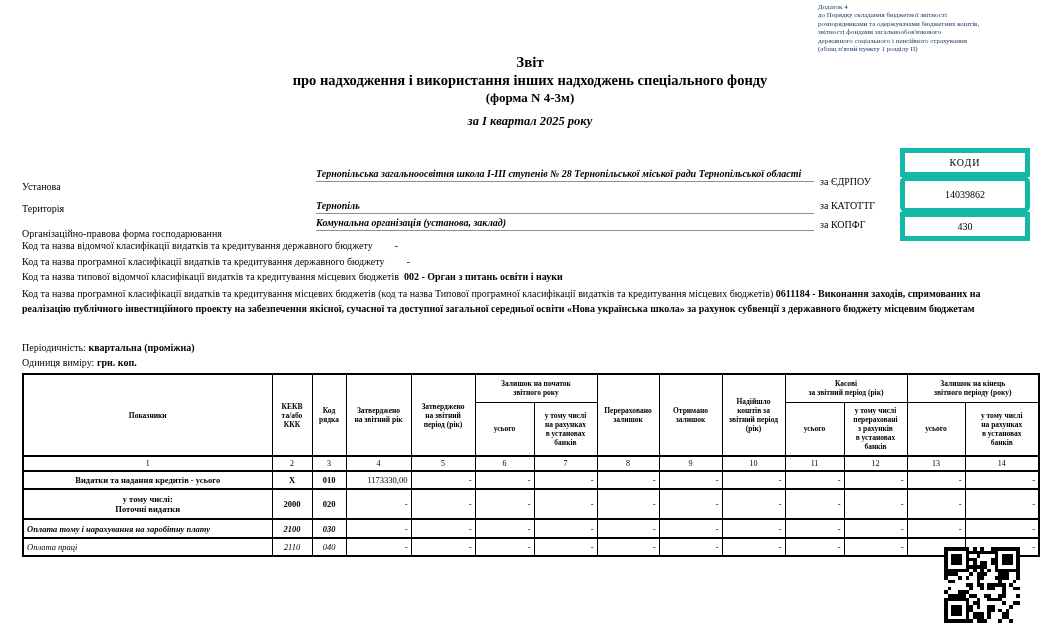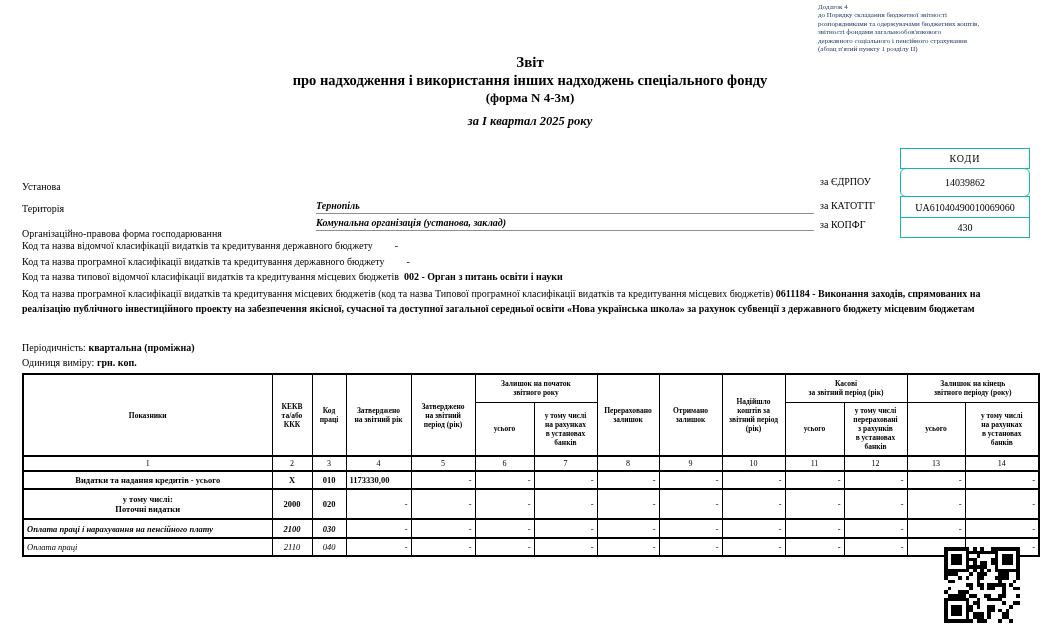--- a/index.html
+++ b/index.html
@@ -11,21 +11,21 @@
   
   .annotation{position:absolute;left:818px;top:3px;width:232px;font-size:7px;line-height:8.4px;color:#1f3864;}
   
   .title-block{position:absolute;top:53px;left:0;width:100%;text-align:center;}
   .t1{font-size:15px;font-weight:bold;line-height:18px;}
   .t2{font-size:14.5px;font-weight:bold;line-height:18px;}
   .t3{font-size:13px;font-weight:bold;line-height:18px;}
   .tp{font-size:12.5px;font-weight:bold;font-style:italic;margin-top:7px;}
   
   .codes-box{position:absolute;left:900px;top:149px;width:130px;font-size:10px;}
-  .codes-box .cell{border:1px solid #14b8a6;margin-top:-1px;text-align:center;display:flex;align-items:center;justify-content:center;}
+  .codes-box .cell{border:5px solid #14b8a6;margin-top:-1px;text-align:center;display:flex;align-items:center;justify-content:center;}
   .cb-h{height:19px;font-weight:normal;letter-spacing:1px;}
   .cb-1{height:27px;border-radius:6px;}
   .cb-2{height:20px;}
   .cb-3{height:19px;}
   
   .info-label{position:absolute;left:22px;font-size:10px;}
   .value-field{position:absolute;left:316px;width:498px;font-weight:bold;font-style:italic;font-size:10px;line-height:13px;border-bottom:1px solid #909090;padding-bottom:1px;}
   .za-label{position:absolute;left:820px;font-size:10px;}
   
   .cls-line{position:absolute;left:22px;font-size:10px;white-space:nowrap;text-align:center;}
@@ -41,21 +41,21 @@
   table.report td{border:1px solid #000;vertical-align:middle;padding:1px 3px;overflow:hidden;}
   tr.numrow td{border-top:2px solid #000;border-bottom:2px solid #000;font-size:8px;text-align:center;padding:0;height:13px;font-weight:normal;}
   tr.data td{border-top:2px solid #000;font-size:8.5px;line-height:10px;}
   tr.data .lbl{text-align:center;font-weight:bold;white-space:pre-line;}
   tr.data .lbl-left{text-align:left;font-weight:bold;font-style:italic;}
   tr.data .lbl-left2{text-align:left;font-style:italic;}
   tr.data .cc{text-align:center;font-weight:bold;}
   tr.data .cci{text-align:center;font-weight:bold;font-style:italic;}
   tr.data .cci2{text-align:center;font-style:italic;}
   tr.data .v{text-align:right;}
-  tr.data .vc{text-align:left;font-weight:bold;}
+  tr.data .vc{text-align:right;font-weight:normal;}
   tr.r1 td{height:14px;}
   tr.r2 td{height:26px;}
   tr.r3 td{height:15px;}
   tr.r4 td{height:14px;}
   
   .qr{position:absolute;left:944px;top:547px;width:76px;height:76px;}
   .qr svg{width:100%;height:100%;}
 </style>
 </head>
 <body>
@@ -74,28 +74,28 @@
   <div class="title-block">
     <div class="t1">Звіт</div>
     <div class="t2">про надходження і використання інших надходжень спеціального фонду</div>
     <div class="t3">(форма N 4-3м)</div>
     <div class="tp">за І квартал 2025 року</div>
   </div>
 
   <div class="codes-box">
     <div class="cell cb-h">КОДИ</div>
     <div class="cell cb-1">14039862</div>
-    <div class="cell cb-2">UA61040490010069060</div>
     <div class="cell cb-3">430</div>
   </div>
 
   <div class="info-label" style="top:181px;">Установа</div>
   <div class="info-label" style="top:203px;text-align:right;">Територія</div>
   <div class="info-label" style="top:228px;">Організаційно-правова  форма  господарювання</div>
 
+  <div class="value-field" style="top:167px;">Тернопільська загальноосвітня школа І-ІІІ ступенів № 28 Тернопільської міської ради Тернопільської області</div>
   <div class="value-field" style="top:216px;">Комунальна організація (установа, заклад)</div>
   <div class="value-field" style="top:199px;">Тернопіль</div>
 
   <div class="za-label" style="top:176px;">за ЄДРПОУ</div>
   <div class="za-label" style="top:200px;">за КАТОТТГ</div>
   <div class="za-label" style="top:219px;">за КОПФГ</div>
 
   <div class="cls-line" style="top:240px;">
     <span>Код та назва відомчої класифікації видатків та кредитування державного бюджету</span><span class="dash">-</span>
   </div>
@@ -136,21 +136,21 @@
       <col style="width:58px">
         <col style="width:74px">
     </colgroup>
     <thead>
       <tr style="height:28px;">
         <th rowspan="2">Показники</th>
         <th rowspan="2">КЕКВ
 та/або
 ККК</th>
         <th rowspan="2">Код
-праці</th>
+рядка</th>
         <th rowspan="2">Затверджено
 на звітний рік</th>
         <th rowspan="2">Затверджено
 на звітний
 період (рік)</th>
         <th colspan="2">Залишок на початок
 звітного року</th>
         <th rowspan="2">Перераховано
 залишок</th>
         <th rowspan="2">Отримано
@@ -230,21 +230,21 @@
         <td class="v">-</td>
         <td class="v">-</td>
         <td class="v">-</td>
         <td class="v">-</td>
         <td class="v">-</td>
         <td class="v">-</td>
         <td class="v">-</td>
       </tr>
 
       <tr class="data r3">
-        <td class="lbl-left">Оплата праці і нарахування на пенсійного плату</td>
+        <td class="lbl-left">Оплата тому і нарахування на заробітну плату</td>
         <td class="cci">2100</td>
         <td class="cci">030</td>
         <td class="v">-</td>
         <td class="v">-</td>
         <td class="v">-</td>
         <td class="v">-</td>
         <td class="v">-</td>
         <td class="v">-</td>
         <td class="v">-</td>
         <td class="v">-</td>

